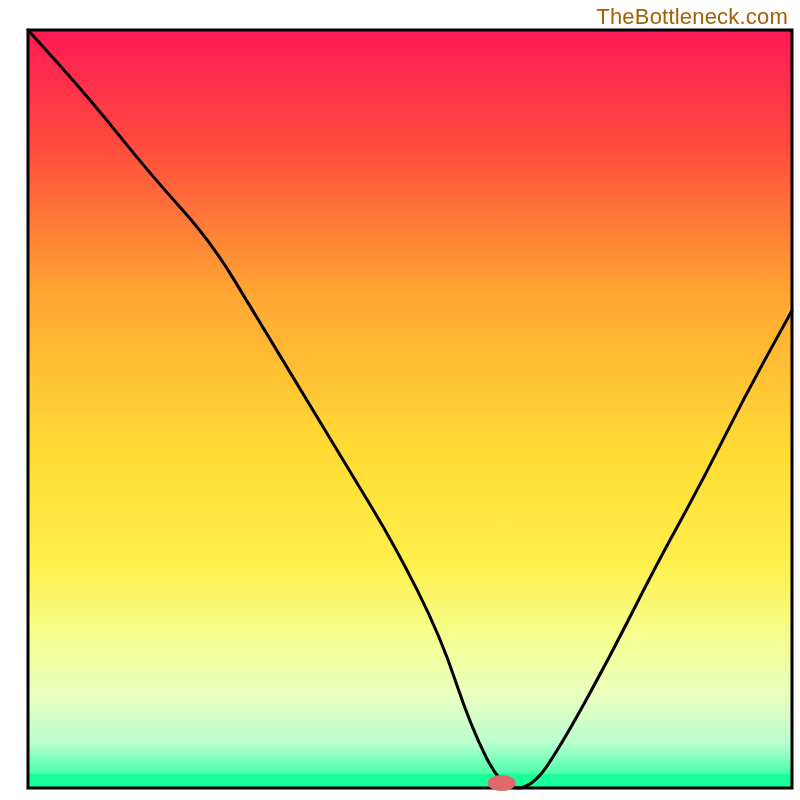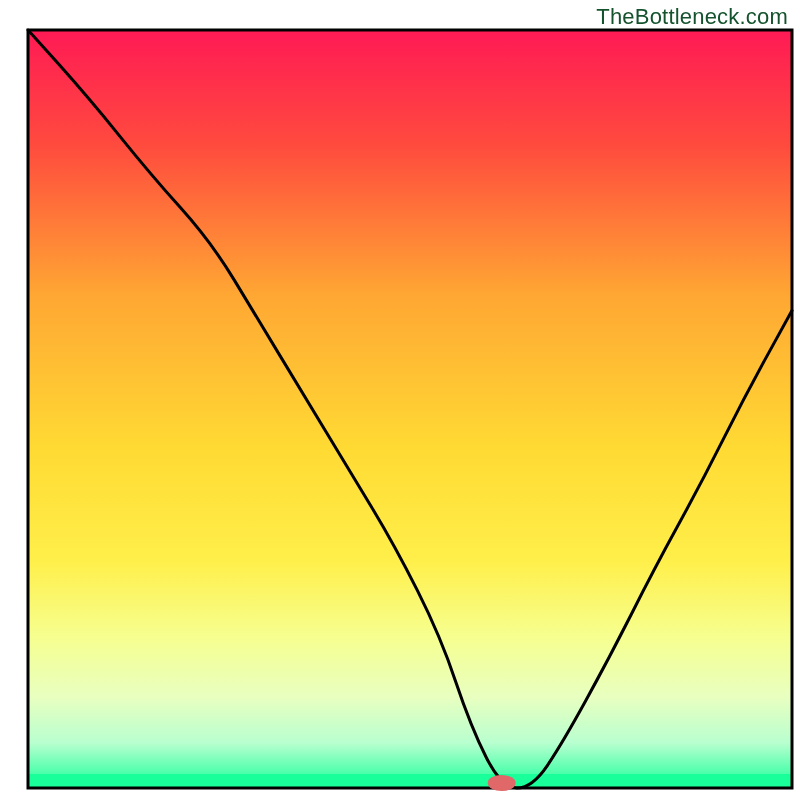--- a/index.html
+++ b/index.html
@@ -14,21 +14,21 @@
     position: relative;
     width: 800px;
     height: 800px;
   }
   .watermark {
     position: absolute;
     top: 4px;
     right: 12px;
     font-family: Arial, Helvetica, sans-serif;
     font-size: 22px;
-    color: #14532d;
+    color: #a16207;
     font-weight: 500;
     letter-spacing: 0.2px;
   }
   svg {
     display: block;
   }
 </style>
 </head>
 <body>
 

